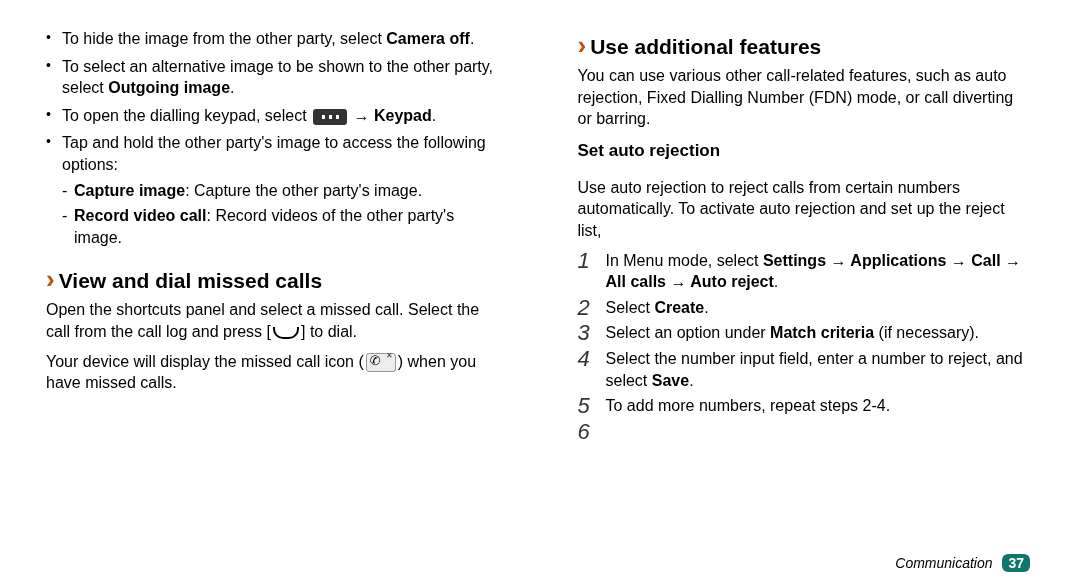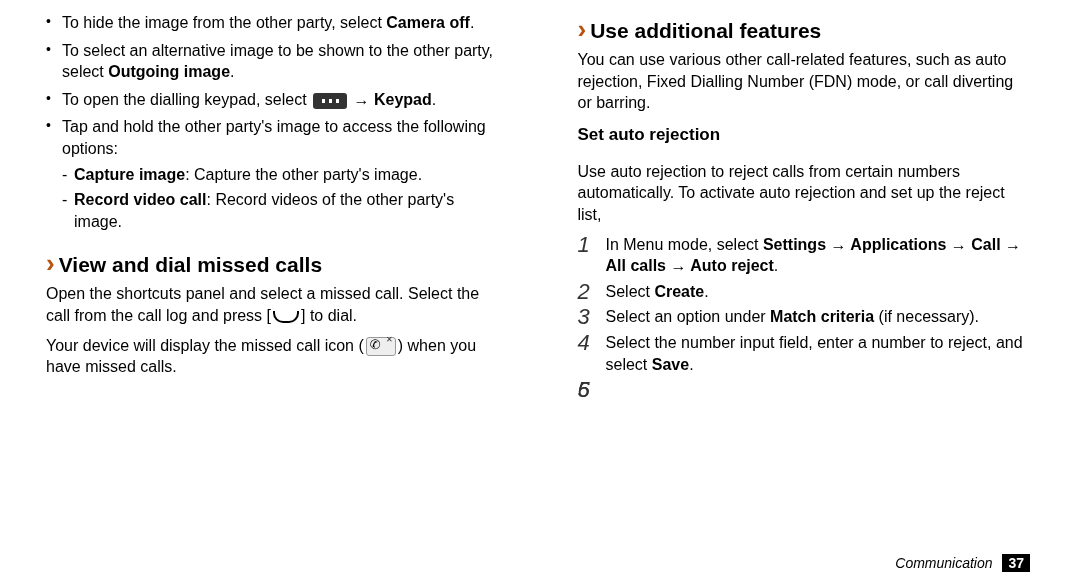--- a/index.html
+++ b/index.html
@@ -1,16 +1,16 @@
 <!DOCTYPE html>
 <html><head>
 <meta charset="utf-8">
 <style>
   html,body{margin:0;padding:0;background:#fff;font-family:"Segoe UI",Arial,sans-serif;color:#000;}
-  .page{width:1076px;height:586px;position:relative;display:flex;padding:12px 46px 0;box-sizing:border-box;gap:39px;}
+  .page{width:1076px;height:586px;position:relative;display:flex;padding:28px 46px 0;box-sizing:border-box;gap:39px;}
   .col{box-sizing:border-box;font-size:16px;line-height:1.35;}
   .left{width:50%;padding-right:20px;}
   .right{width:50%;padding-left:20px;}
   ul.b{list-style:none;padding-left:0;margin:0;}
   ul.b>li{position:relative;padding-left:16px;margin:0 0 6px;}
   ul.b>li:before{content:"•";position:absolute;left:0;top:0;font-size:14px;}
   ul.d{list-style:none;padding-left:0;margin:4px 0 0;}
   ul.d>li{position:relative;padding-left:12px;margin:0 0 4px;}
   ul.d>li:before{content:"-";position:absolute;left:0;top:0;}
   .dots{display:inline-block;vertical-align:middle;width:34px;height:16px;background:#333;border-radius:3px;position:relative;margin:0 2px;}
@@ -22,21 +22,21 @@
   .subhead{font-weight:bold;font-size:17px;margin:10px 0 14px;}
   .intro{margin:2px 0 8px;}
   .callicon{display:inline-block;vertical-align:middle;width:28px;height:17px;border:1px solid #999;border-radius:3px;background:#eee;position:relative;margin:0 2px;}
   .callicon:before{content:"✆";position:absolute;left:3px;top:-2px;font-size:13px;}
   .callicon:after{content:"✕";position:absolute;right:2px;top:-3px;font-size:8px;color:#333;}
   ol{list-style:none;padding-left:0;margin:0;}
   ol>li{position:relative;padding-left:28px;margin:4px 0;}
   ol>li .n{position:absolute;left:0;top:-4px;font-size:22px;font-style:italic;font-family:"Segoe UI",Arial,sans-serif;color:#333;}
   .dialbtn{display:inline-block;vertical-align:middle;width:22px;height:10px;border-bottom:2px solid #000;border-left:2px solid #000;border-right:2px solid #000;border-top:none;border-radius:0 0 10px 10px;margin:0 2px;}
   .footer{position:absolute;right:46px;bottom:14px;font-style:italic;font-size:14px;}
-  .footer .pg{display:inline-block;background:#000000;color:#fff;font-style:normal;font-weight:bold;padding:1px 6px;margin-left:6px;}
+  .footer .pg{display:inline-block;background:#0f766e;color:#fff;font-style:normal;font-weight:bold;padding:1px 6px;margin-left:6px;border-radius:6px;}
 </style>
 </head>
 <body>
 <div class="page">
 
   <div class="col left">
     <ul class="b">
       <li><span>To hide the image from the other party, select </span><b>Camera off</b><span>.</span></li>
       <li><span>To select an alternative image to be shown to the other party, select </span><b>Outgoing image</b><span>.</span></li>
       <li><span>To open the dialling keypad, select </span><span class="dots"></span><span> → </span><b>Keypad</b><span>.</span></li>
@@ -61,21 +61,21 @@
       <p class="intro">You can use various other call-related features, such as auto rejection, Fixed Dialling Number (FDN) mode, or call diverting or barring.</p>
 
       <div class="subhead">Set auto rejection</div>
       <p class="intro">Use auto rejection to reject calls from certain numbers automatically. To activate auto rejection and set up the reject list,</p>
 
       <ol>
         <li><span class="n">1</span><span>In Menu mode, select </span><b>Settings → Applications → Call → All calls → Auto reject</b><span>.</span></li>
         <li><span class="n">2</span><span>Select </span><b>Create</b><span>.</span></li>
         <li><span class="n">3</span><span>Select an option under </span><b>Match criteria</b><span> (if necessary).</span></li>
         <li><span class="n">4</span><span>Select the number input field, enter a number to reject, and select </span><b>Save</b><span>.</span></li>
-        <li><span class="n">5</span></li>
+        <li><span class="n">5</span><span>To add more numbers, repeat steps 2-4.</span></li>
         <li><span class="n">6</span></li>
       </ol>
     </div>
   </div>
 
   <div class="footer">
     <span>Communication</span>
     <span class="pg">37</span>
   </div>
 </div>

